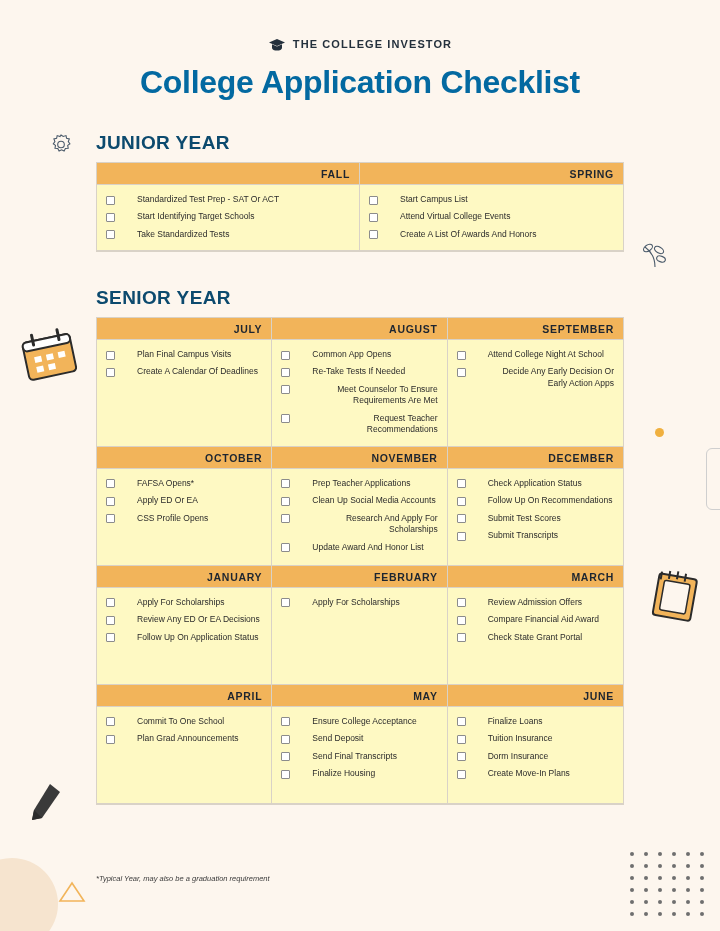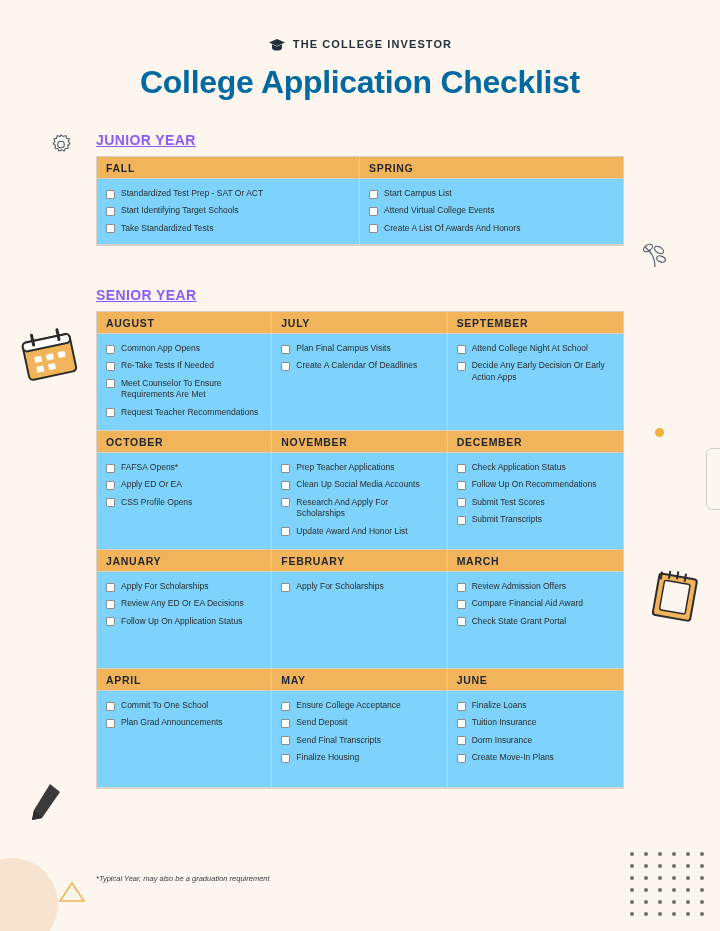--- a/index.html
+++ b/index.html
@@ -58,58 +58,57 @@
     font-size: 32px;
     font-weight: bold;
     color: #0369a1;
     margin-top: 12px;
     letter-spacing: -0.3px;
   }
 
   
   .section { position: absolute; left: 96px; width: 528px; }
   .section-title {
-    font-size: 14px; font-weight: bold; color: #8b5cf6;
+    font-size: 19px; font-weight: bold; color: #0c4a6e;
     letter-spacing: 0.4px;
     margin-bottom: 8px;
-    text-decoration: underline;
   }
   .grid {
     display: grid;
     border: 1px solid #d9d2c7;
     background: #ffffff;
   }
   .grid.two { grid-template-columns: 1fr 1fr; }
   .grid.three { grid-template-columns: 1fr 1fr 1fr; }
 
   .cell {
     border-right: 1px solid #d9d2c7;
     border-bottom: 1px solid #d9d2c7;
-    background: #7dd3fc;
-    display: flex; flex-direction: column;
+    background: #fef9c3;
+    display: flex; flex-direction: column; text-align: right;
   }
   .cell:last-child { border-right: none; }
   .grid.three .cell:nth-child(3n) { border-right: none; }
   .grid.two .cell:nth-child(2n) { border-right: none; }
 
   .cell-head {
     background: #f2b45a;
     color: #1d2530;
     font-size: 10.5px;
     font-weight: bold;
     letter-spacing: 0.7px;
     padding: 5px 9px 4px 9px;
     border-bottom: 1px solid #d9d2c7;
   }
   .cell-body { padding: 9px 9px 10px 9px; flex: 1; }
 
   .item {
     display: flex;
     align-items: flex-start;
-    gap: 6px;
+    gap: 22px;
     margin-bottom: 6px;
   }
   .item:last-child { margin-bottom: 0; }
   .checkbox {
     flex: 0 0 auto;
     width: 9px; height: 9px;
     border: 1px solid #8c8c8c;
     background: #fff;
     margin-top: 1.5px;
     border-radius: 1px;
@@ -267,50 +266,50 @@
             </div>
           </div>
         </div>
       </div>
   </div>
 
   <div class="section" id="senior-section" style="top:287px;">
     <div class="section-title">SENIOR YEAR</div>
     <div class="grid three" id="senior-grid">
         <div class="cell">
+          <div class="cell-head">JULY</div>
+          <div class="cell-body">
+            <div class="item">
+              <span class="checkbox"></span>
+              <span class="item-label">Plan Final Campus Visits</span>
+            </div>
+            <div class="item">
+              <span class="checkbox"></span>
+              <span class="item-label">Create A Calendar Of Deadlines</span>
+            </div>
+          </div>
+        </div>
+        <div class="cell">
           <div class="cell-head">AUGUST</div>
           <div class="cell-body">
             <div class="item">
               <span class="checkbox"></span>
               <span class="item-label">Common App Opens</span>
             </div>
             <div class="item">
               <span class="checkbox"></span>
               <span class="item-label">Re-Take Tests If Needed</span>
             </div>
             <div class="item">
               <span class="checkbox"></span>
               <span class="item-label">Meet Counselor To Ensure Requirements Are Met</span>
             </div>
             <div class="item">
               <span class="checkbox"></span>
               <span class="item-label">Request Teacher Recommendations</span>
-            </div>
-          </div>
-        </div>
-        <div class="cell">
-          <div class="cell-head">JULY</div>
-          <div class="cell-body">
-            <div class="item">
-              <span class="checkbox"></span>
-              <span class="item-label">Plan Final Campus Visits</span>
-            </div>
-            <div class="item">
-              <span class="checkbox"></span>
-              <span class="item-label">Create A Calendar Of Deadlines</span>
             </div>
           </div>
         </div>
         <div class="cell">
           <div class="cell-head">SEPTEMBER</div>
           <div class="cell-body">
             <div class="item">
               <span class="checkbox"></span>
               <span class="item-label">Attend College Night At School</span>
             </div>

